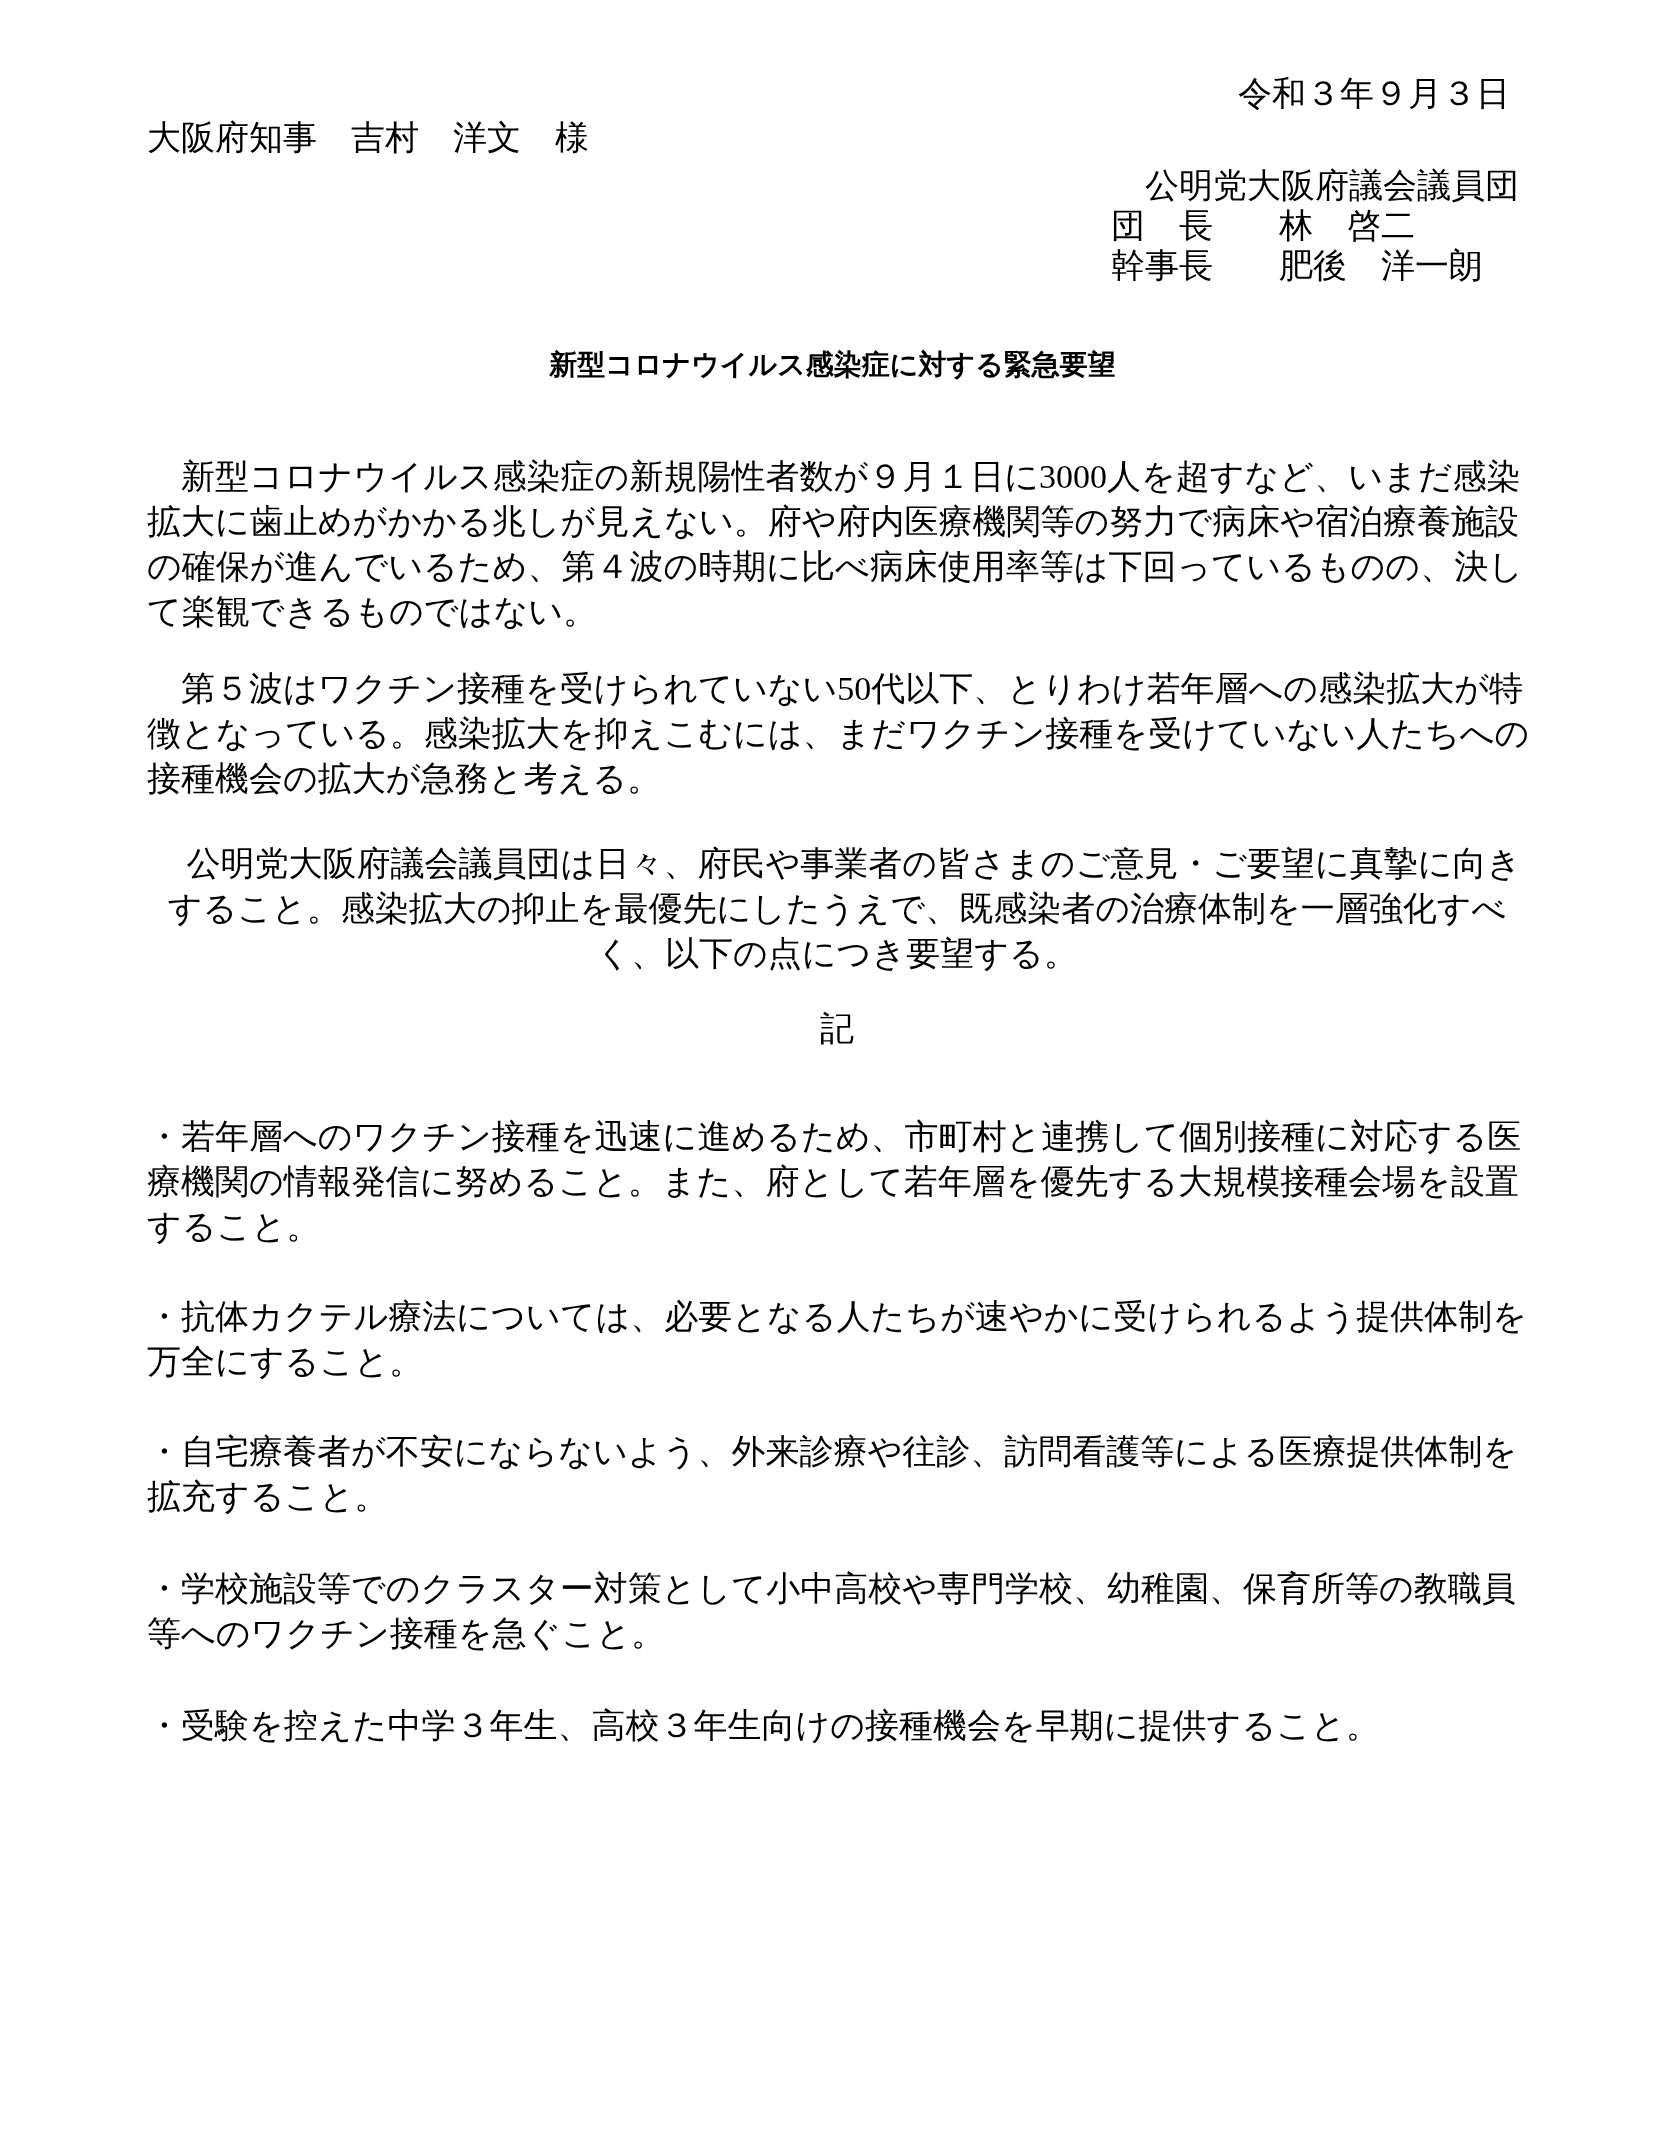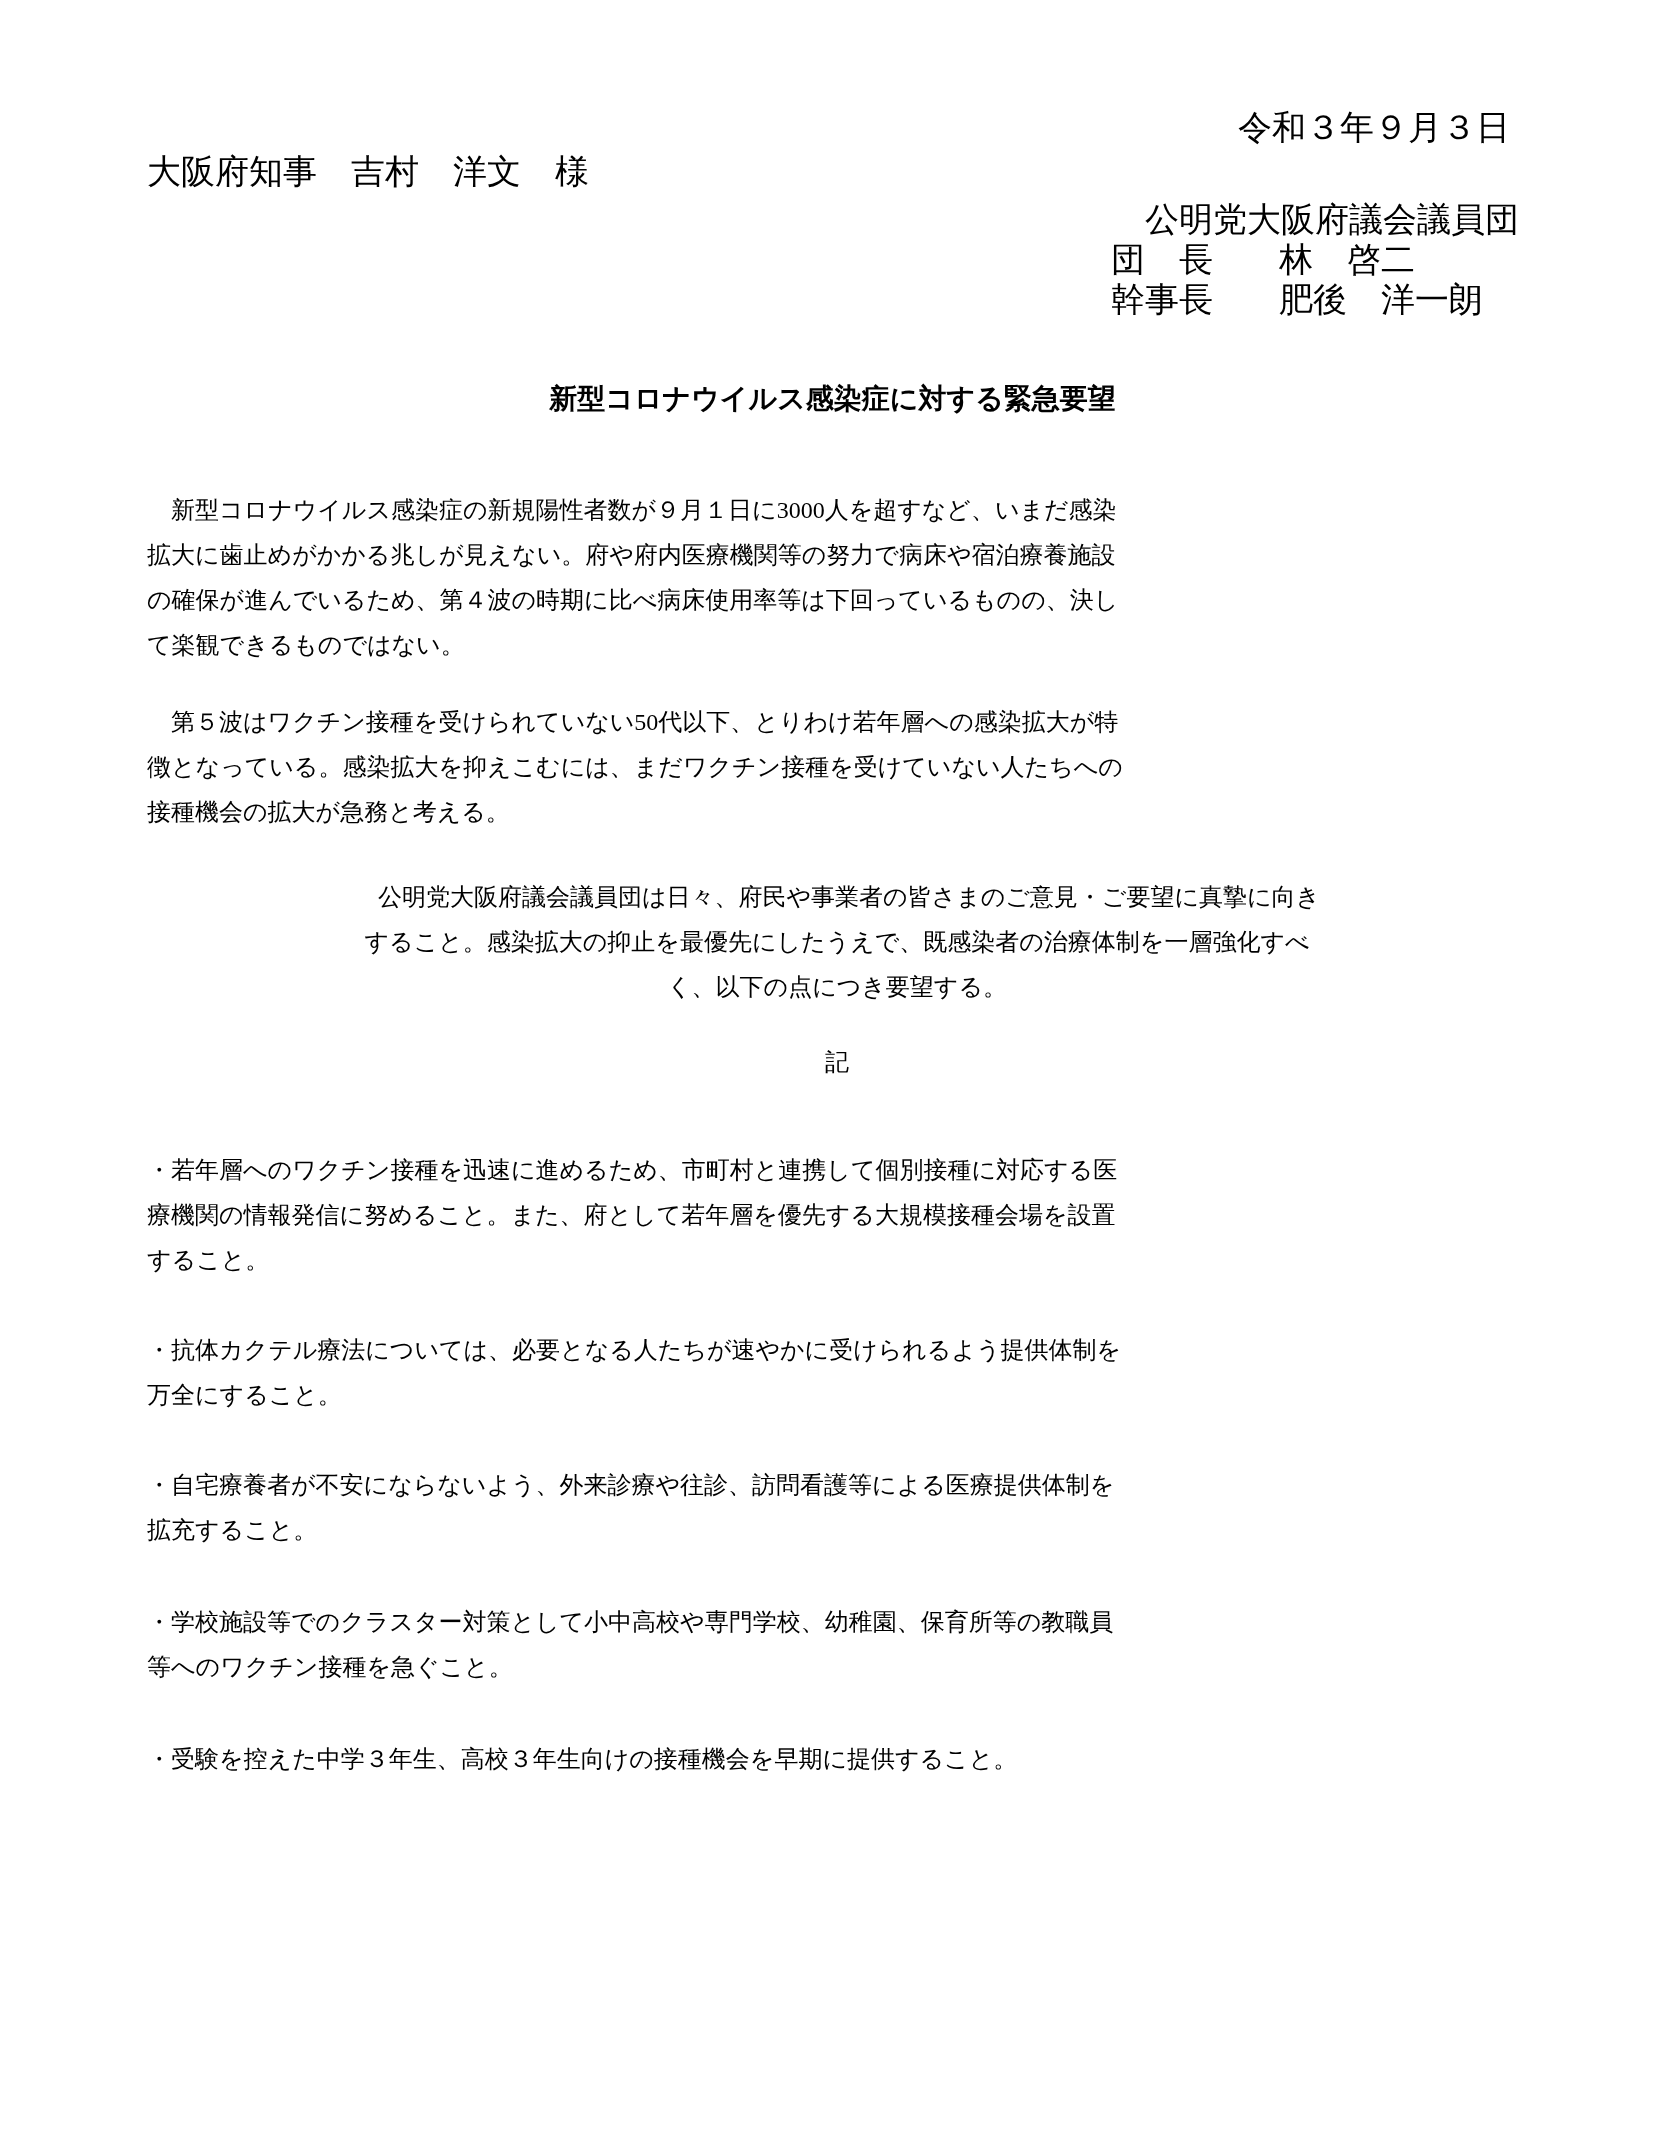--- a/index.html
+++ b/index.html
@@ -5,21 +5,21 @@
   html, body {
     margin: 0;
     padding: 0;
     background: #ffffff;
   }
   .page {
     position: relative;
     width: 1665px;
     height: 2148px;
     box-sizing: border-box;
-    padding-top: 106px;
+    padding-top: 72px;
     background: #ffffff;
     color: #000000;
     font-family: "Liberation Serif", "DejaVu Serif", serif;
     overflow: hidden;
   }
   .date {
     font-size: 34px;
     line-height: 44px;
     text-align: right;
     padding-right: 155px;
@@ -46,21 +46,21 @@
   .title {
     margin: 54px 0 0 0;
     font-size: 28px;
     font-weight: bold;
     line-height: 50px;
     text-align: center;
   }
   .content {
     margin-left: 147px;
     width: 1380px;
-    font-size: 24px;
+    font-size: 34px;
     line-height: 45px;
   }
   .para { margin: 0; }
   .line { white-space: pre; }
   .p1 { margin-top: 64px; }
   .p2 { margin-top: 32px; }
   .p3 { margin-top: 40px; text-align: center; }
   .marker {
     margin-top: 30px;
     text-align: center;

